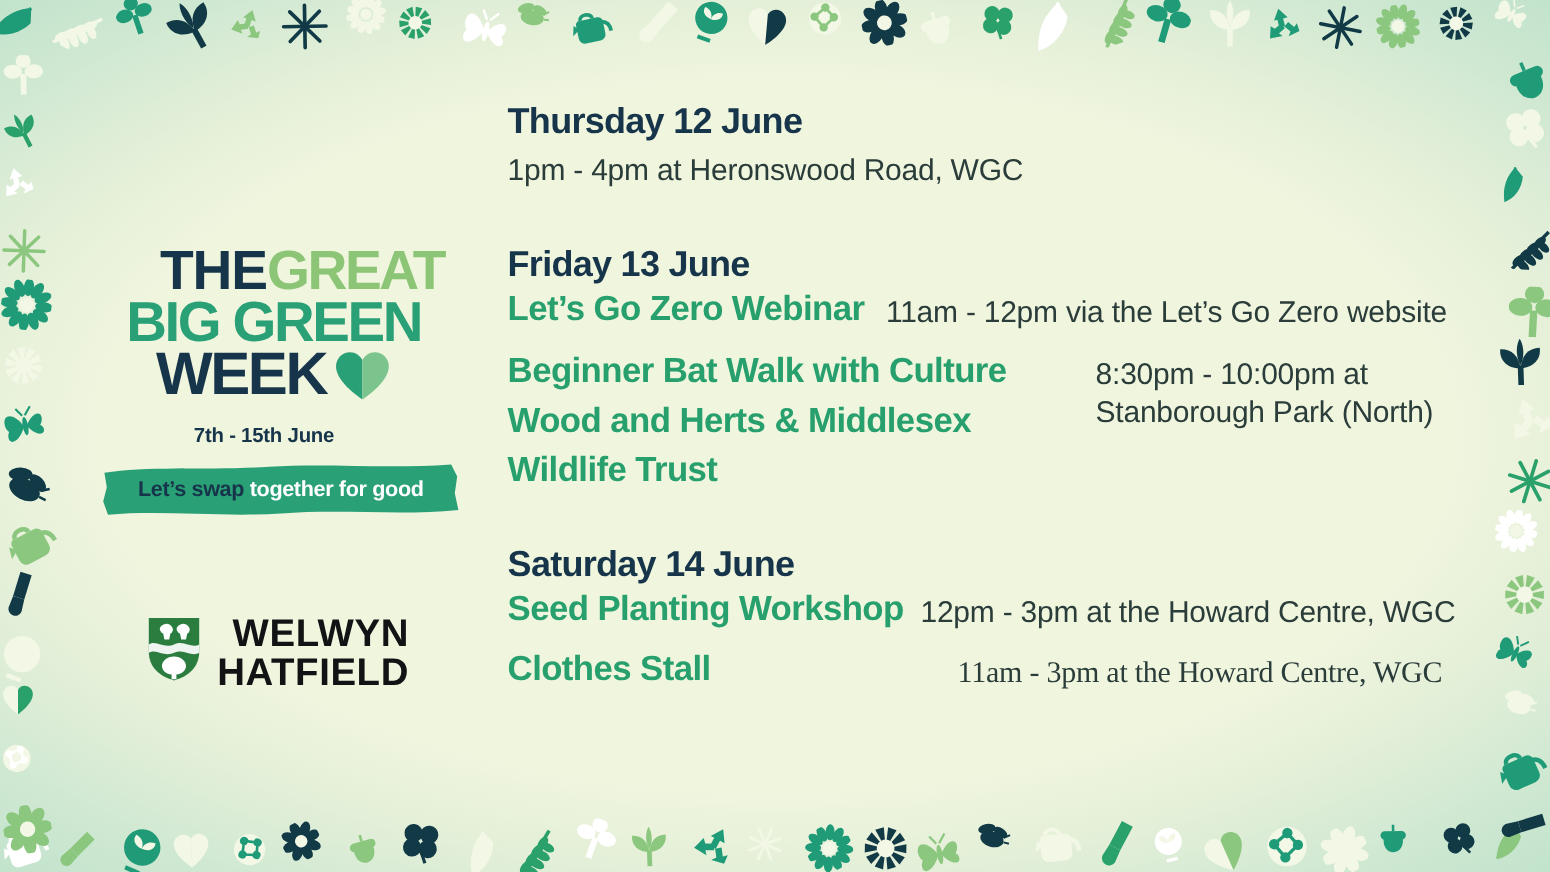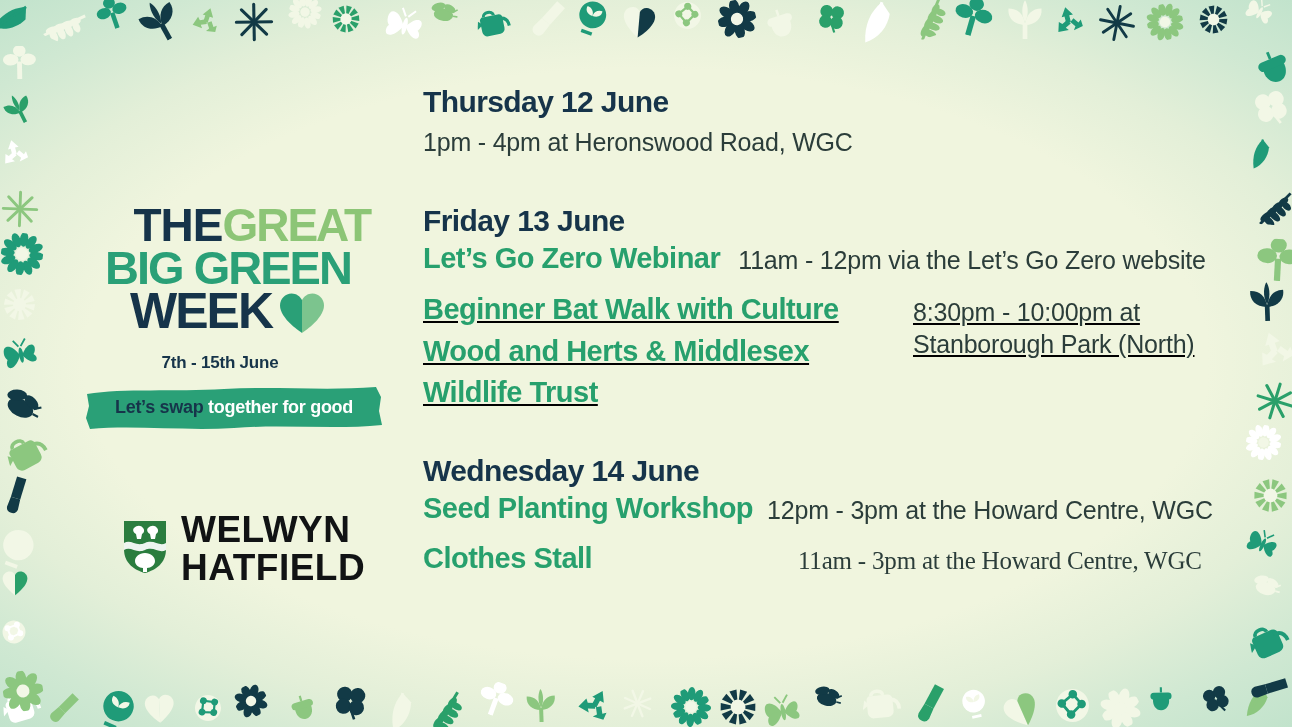--- a/index.html
+++ b/index.html
@@ -47,21 +47,21 @@
   .swap-text{
     position:absolute;left:0;right:0;top:12px;text-align:center;
     font-size:18px;font-weight:bold;letter-spacing:-0.3px;white-space:nowrap;
   }
   .swap-text .a{color:#16344a;}
   .swap-text .b{color:#ffffff;}
 
   .council{position:absolute;left:122px;top:511px;display:flex;align-items:center;gap:13px;}
   .council-text{
     font-family:"Liberation Sans", sans-serif;
-    font-weight:bold;color:#111314;font-size:37px;line-height:1.02;letter-spacing:0.5px;
+    font-weight:bold;color:#111314;font-size:32px;line-height:1.02;letter-spacing:0.5px;text-align:right;
   }
 
   
   .listing{position:absolute;left:423px;top:84px;width:852px;}
   .day-block{margin-bottom:0;}
   .day-title{
     font-size:30px;font-weight:bold;color:#16344a;letter-spacing:-0.6px;line-height:1.18;
   }
   .ev-row{display:flex;align-items:flex-start;}
   .ev-name{
@@ -973,28 +973,28 @@
         <div class="ev-time pad">1pm - 4pm at Heronswood Road, WGC</div>
       </div>
     </div>
 
     <div class="day-block" style="margin-top:44px;">
       <div class="day-title">Friday 13 June</div>
       <div class="ev-row">
         <div class="ev-name wauto" style="padding-right:18px;">Let’s Go Zero Webinar</div>
         <div class="ev-time" style="padding-top:7px;">11am - 12pm via the Let’s Go Zero website</div>
       </div>
-      <div class="ev-row" style="margin-top:10px;text-decoration:underline;">
+      <div class="ev-row" style="margin-top:10px;">
         <div class="ev-name w380" style="flex:0 0 490px;">Beginner Bat Walk with Culture Wood and Herts &amp; Middlesex Wildlife Trust</div>
         <div class="ev-time pad">8:30pm - 10:00pm at Stanborough Park (North)</div>
       </div>
     </div>
 
     <div class="day-block" style="margin-top:40px;">
-      <div class="day-title">Wednesday 14 June</div>
+      <div class="day-title">Saturday 14 June</div>
       <div class="ev-row">
         <div class="ev-name wauto" style="padding-right:14px;">Seed Planting Workshop</div>
         <div class="ev-time" style="padding-top:7px;">12pm - 3pm at the Howard Centre, WGC</div>
       </div>
       <div class="ev-row" style="margin-top:8px;">
         <div class="ev-name" style="flex:0 0 375px;">Clothes Stall</div>
         <div class="ev-time" style="padding-top:7px;font-family:Liberation Serif, serif;">11am - 3pm at the Howard Centre, WGC</div>
       </div>
     </div>
 

